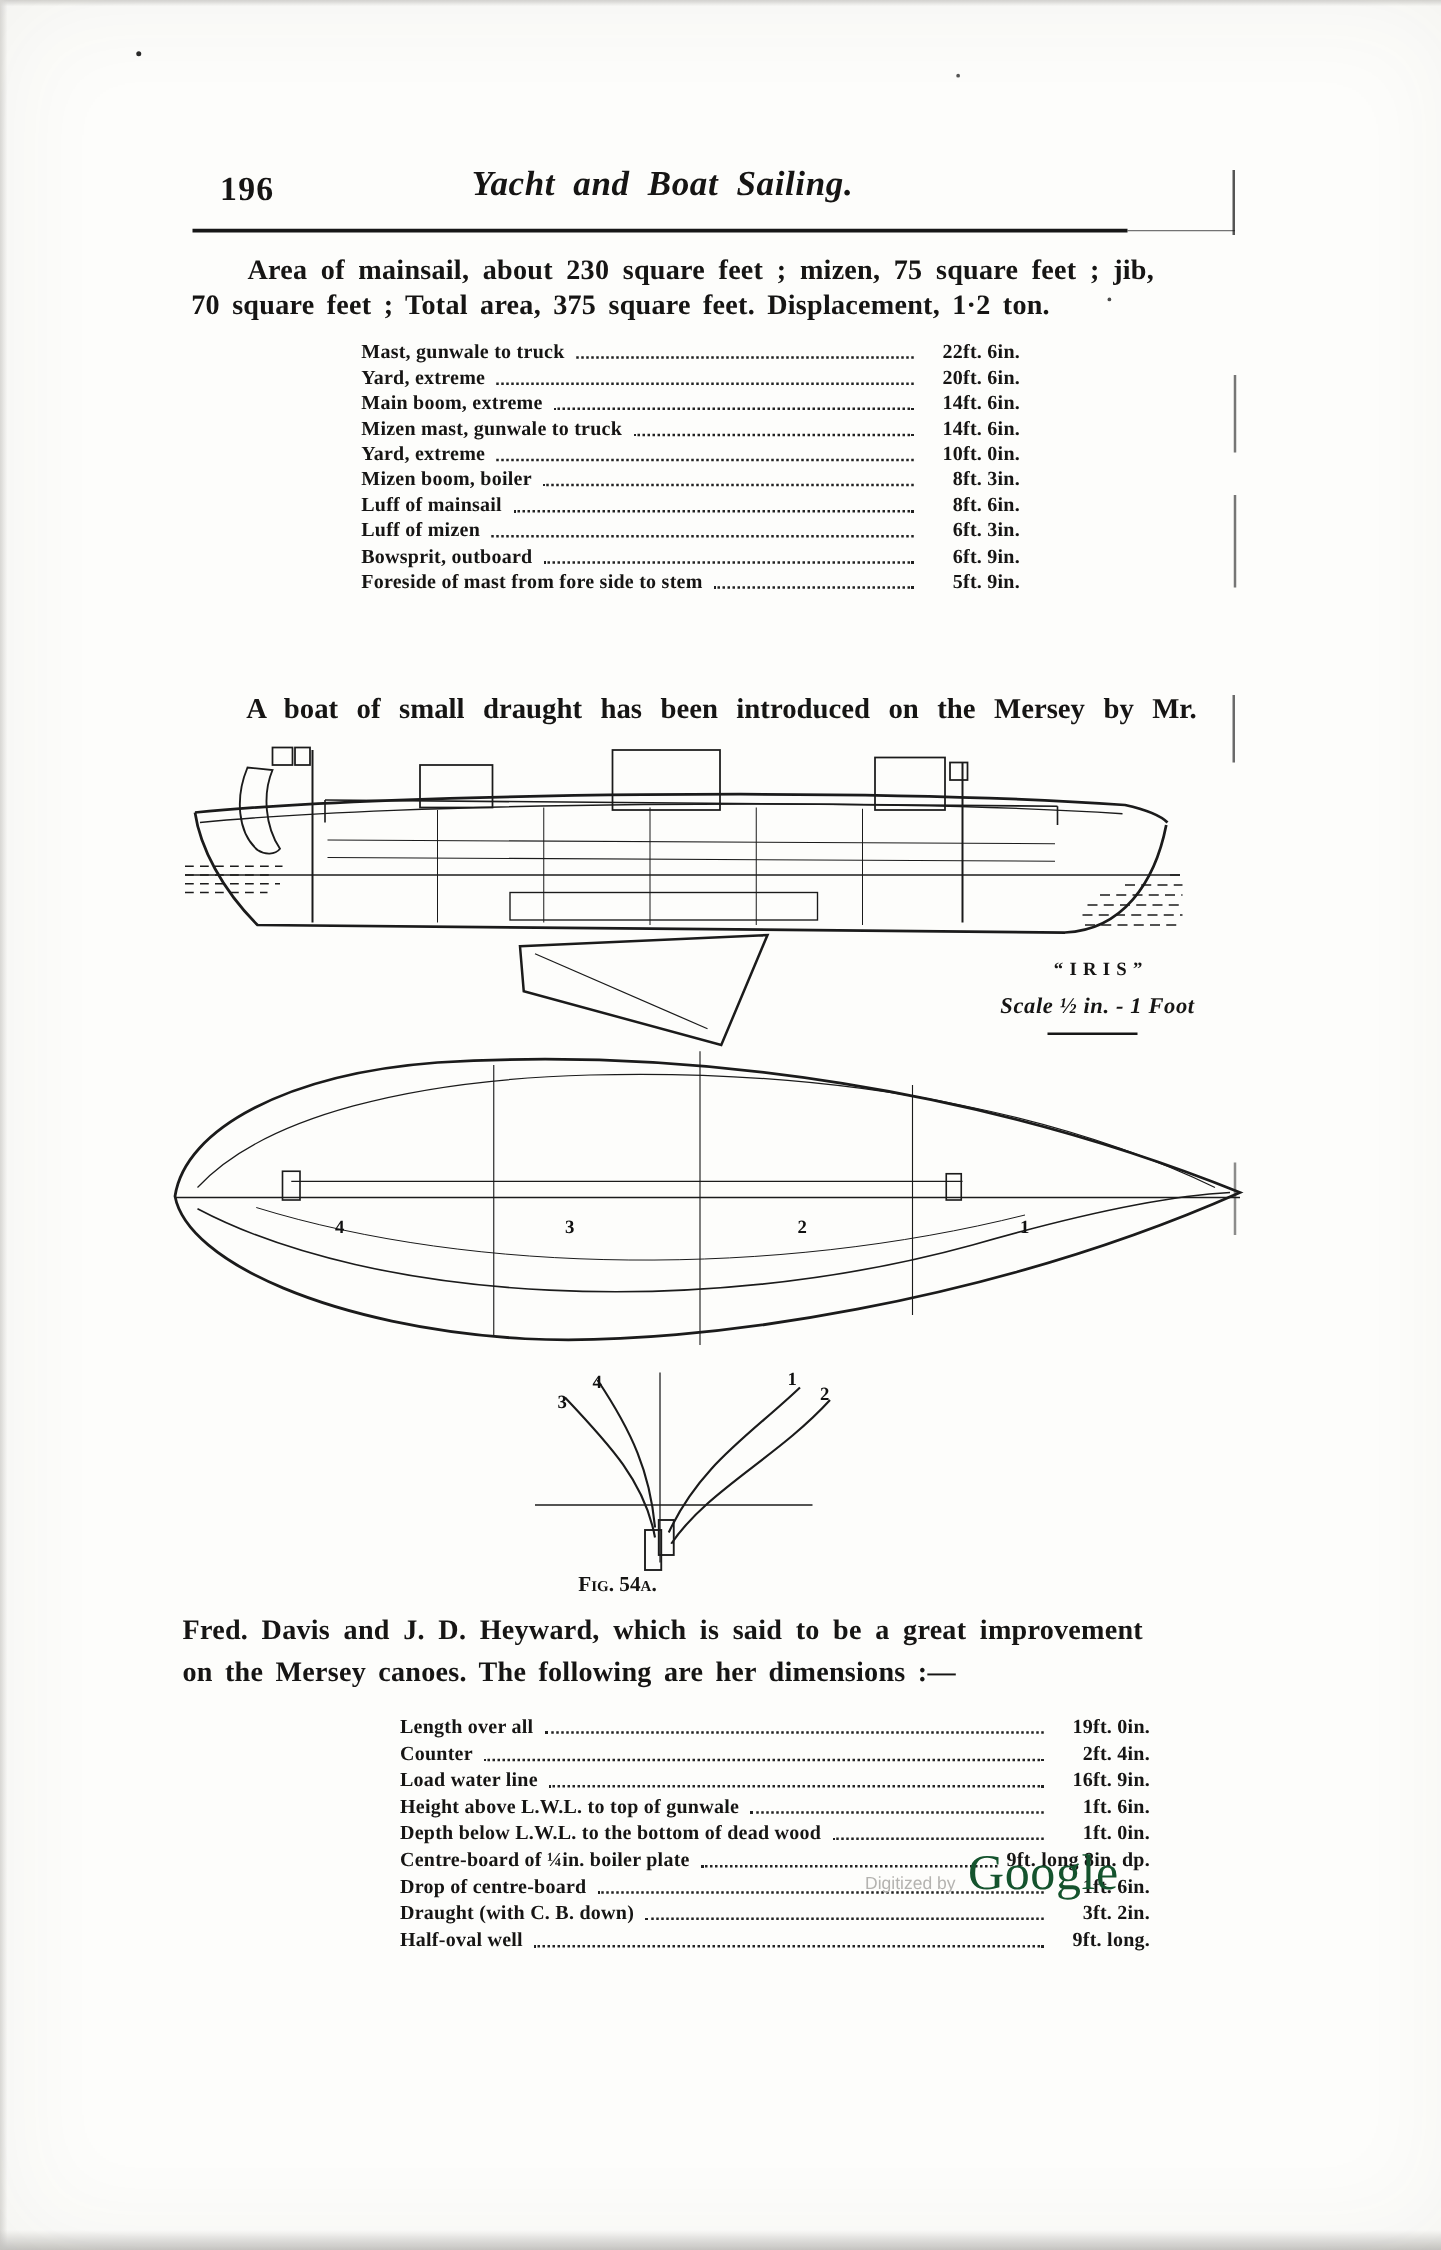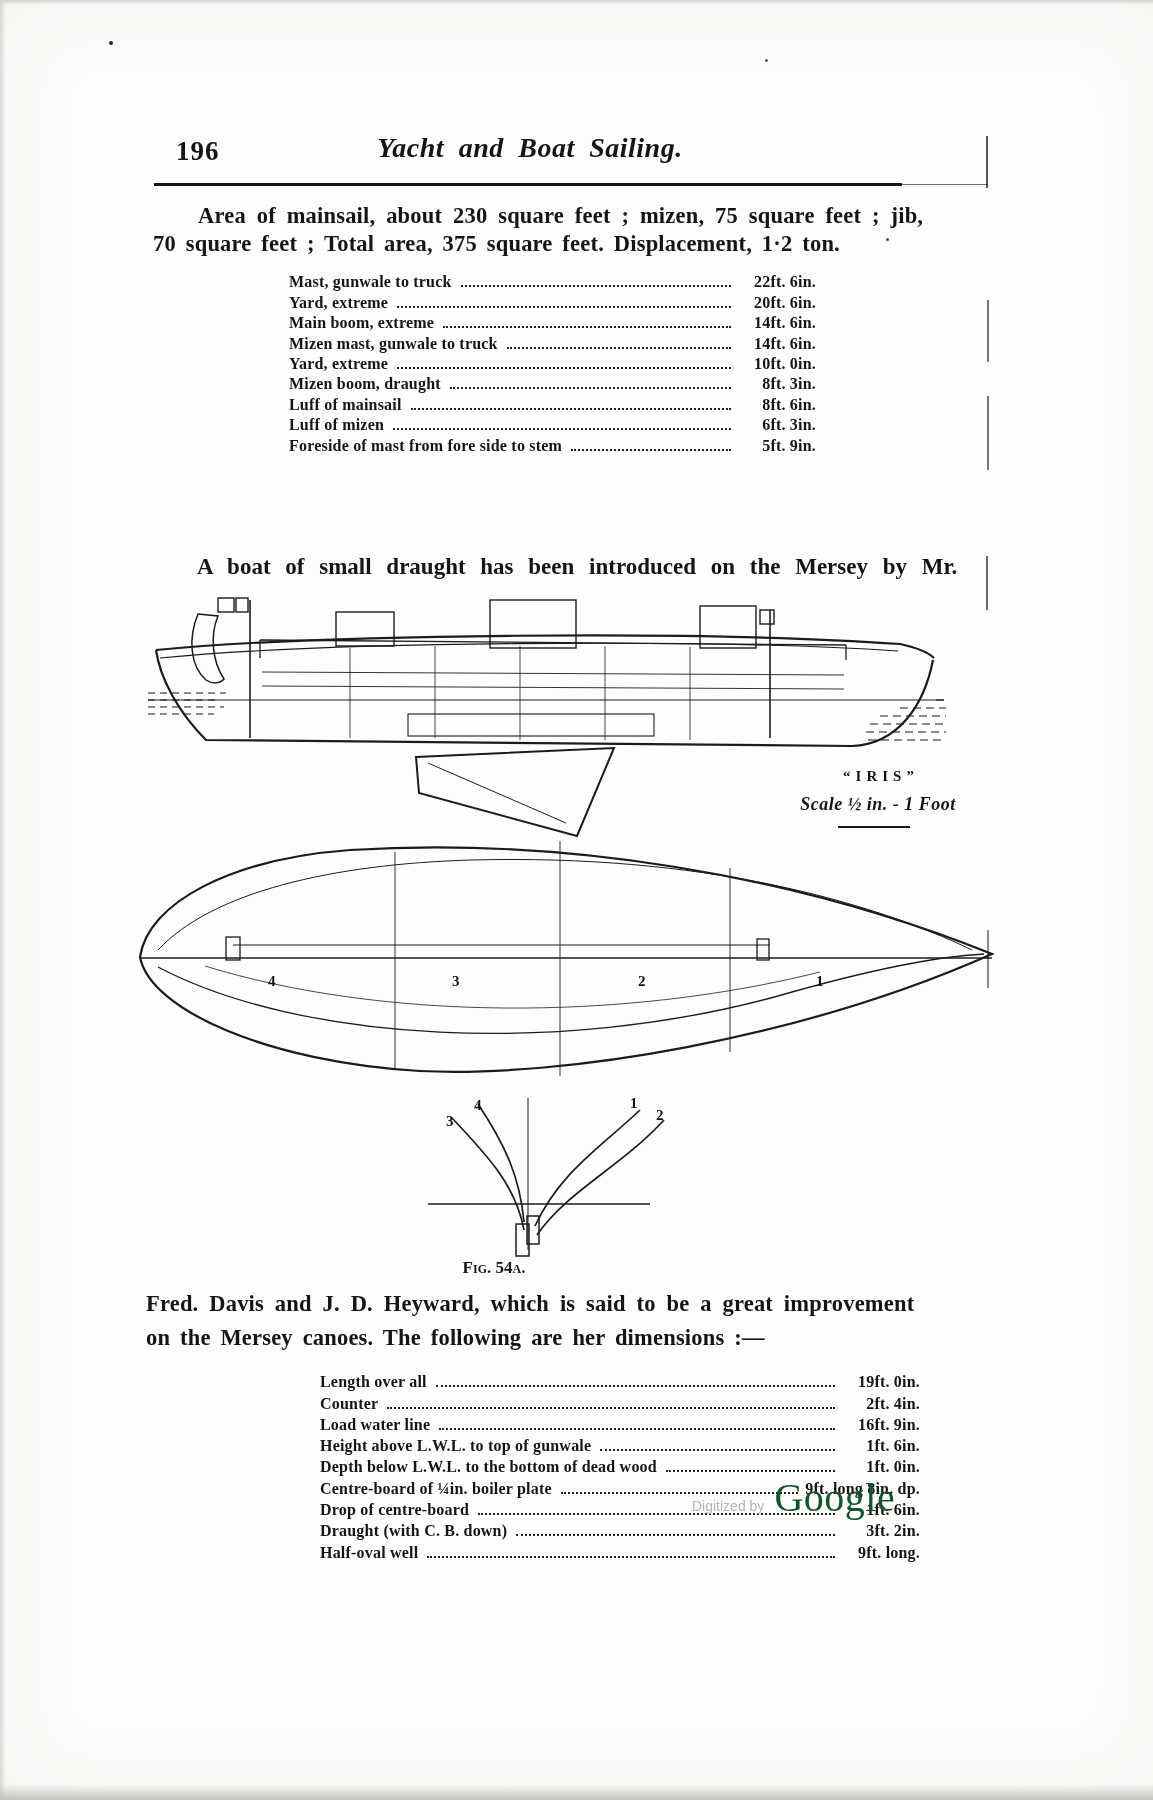--- a/index.html
+++ b/index.html
@@ -110,37 +110,42 @@
         <span class="tvalue">14ft. 6in.</span>
       </div>
 
       <div class="trow">
         <span class="tlabel">Yard, extreme</span>
         <span class="leader"></span>
         <span class="tvalue">10ft. 0in.</span>
       </div>
 
       <div class="trow">
-        <span class="tlabel">Mizen boom, draught</span>
+        <span class="tlabel">Mizen boom, boiler</span>
         <span class="leader"></span>
         <span class="tvalue">8ft. 3in.</span>
       </div>
 
       <div class="trow">
         <span class="tlabel">Luff of mainsail</span>
         <span class="leader"></span>
         <span class="tvalue">8ft. 6in.</span>
       </div>
 
       <div class="trow">
         <span class="tlabel">Luff of mizen</span>
         <span class="leader"></span>
         <span class="tvalue">6ft. 3in.</span>
       </div>
 
+      <div class="trow">
+        <span class="tlabel">Bowsprit, outboard</span>
+        <span class="leader"></span>
+        <span class="tvalue">6ft. 9in.</span>
+      </div>
 
       <div class="trow">
         <span class="tlabel">Foreside of mast from fore side to stem</span>
         <span class="leader"></span>
         <span class="tvalue">5ft. 9in.</span>
       </div>
     </div>
 
   <div class="abs sentence">A boat of small draught has been introduced on the Mersey by Mr.</div>
 

